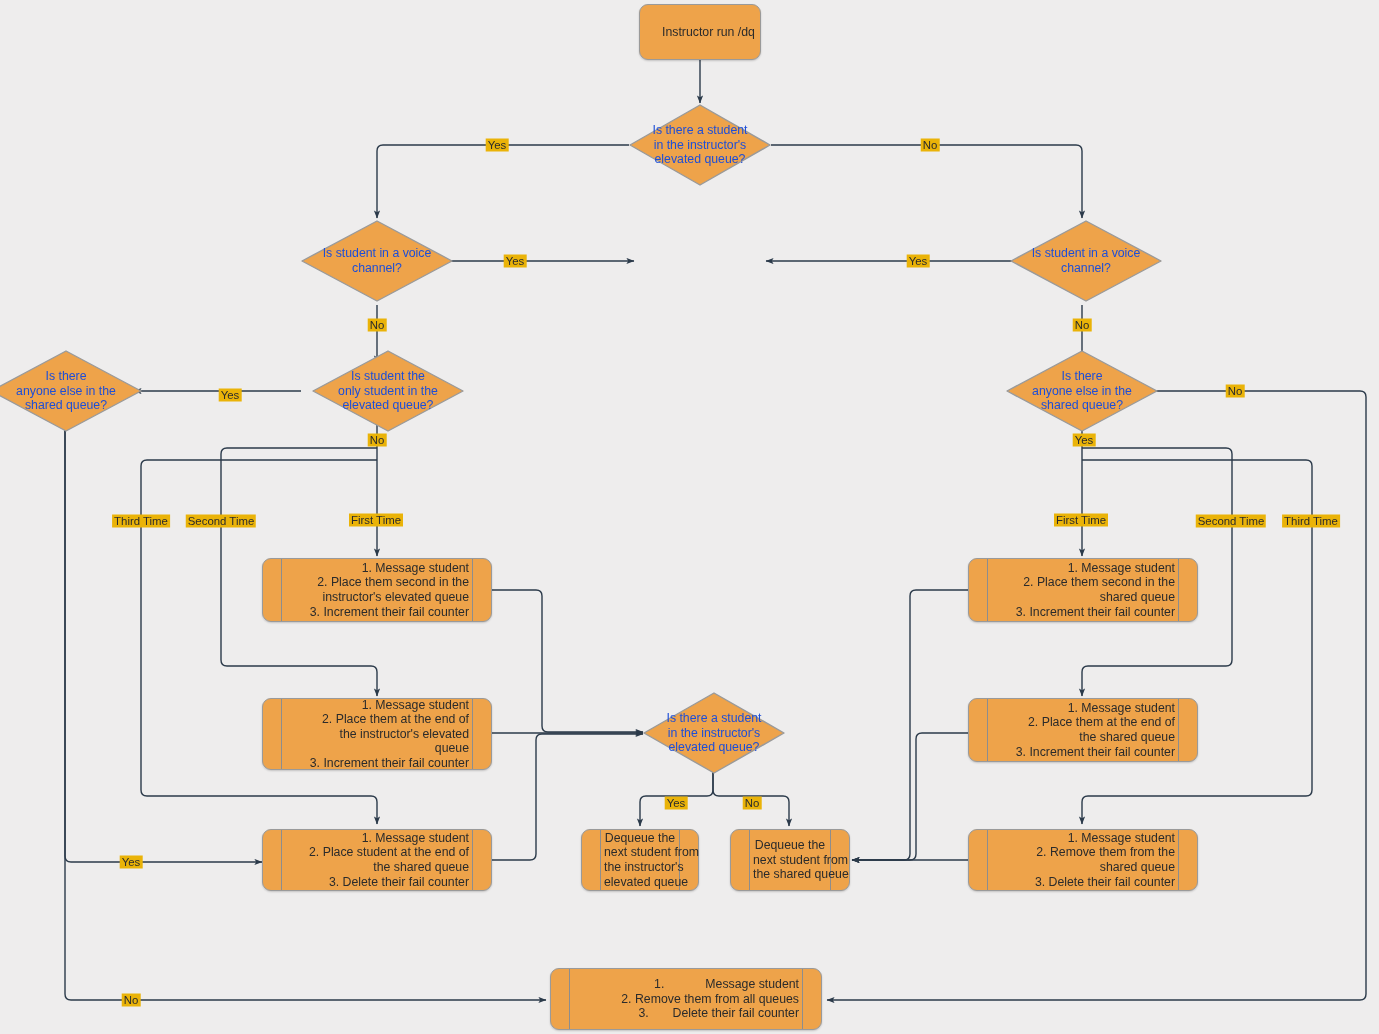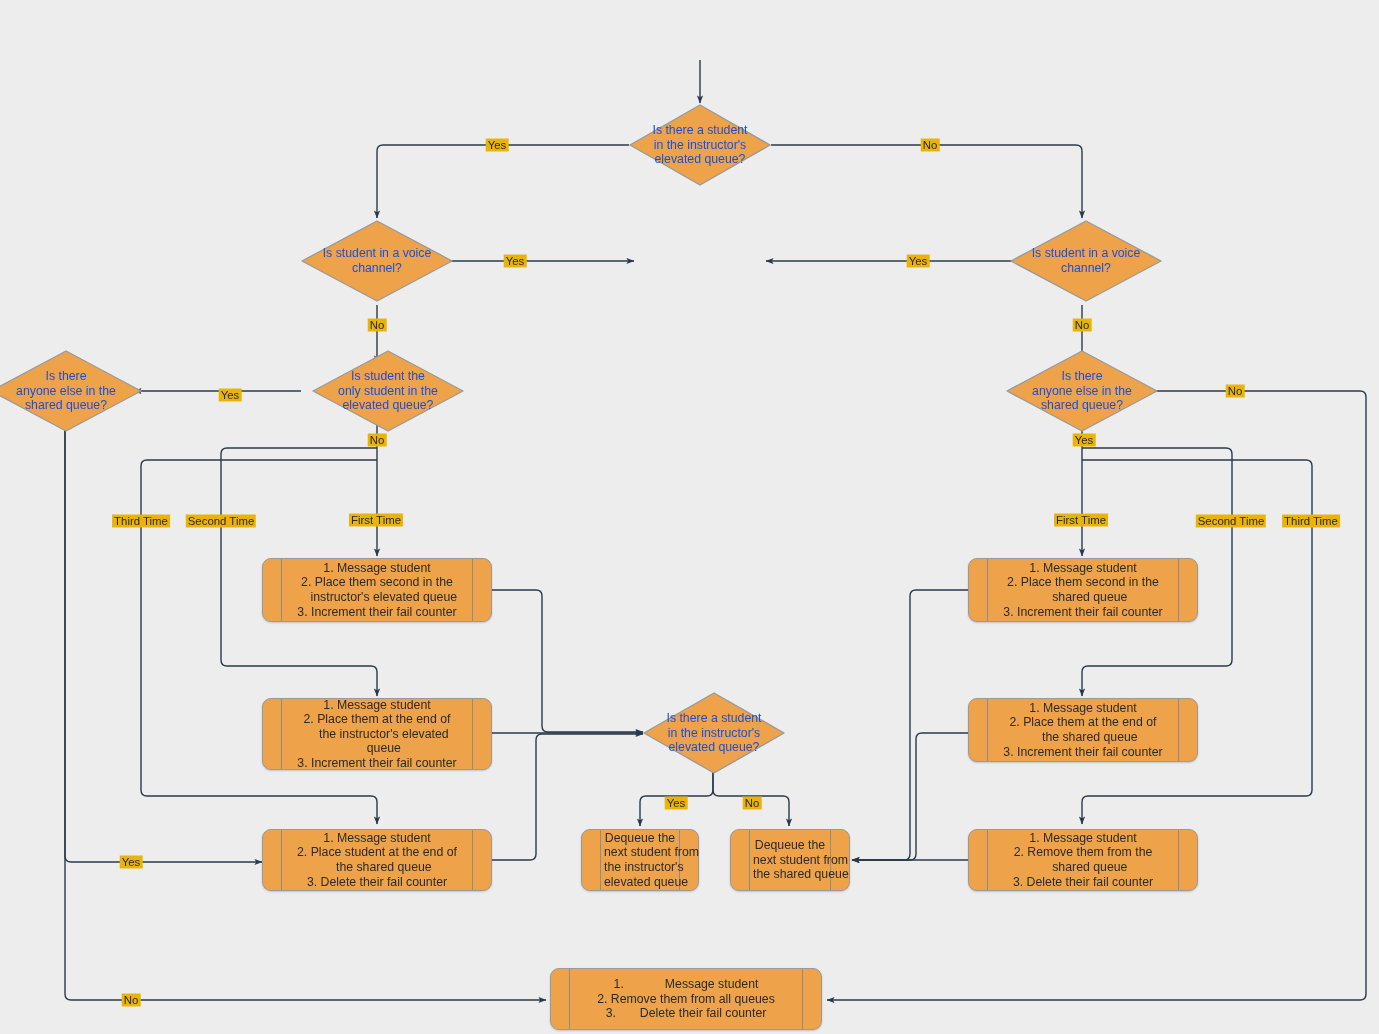--- a/index.html
+++ b/index.html
@@ -54,21 +54,21 @@
   .proc.predef::before { left: 18px; }
   .proc.predef::after  { right: 18px; }
 
   .proc .inner {
     position: relative;
     z-index: 2;
     width: 100%;
   }
   .lines {
     display: block;
-    text-align: center;
+    text-align: right;
     white-space: pre;
   }
   .lines.center { text-align: center; }
 
   
   .decision {
     background: transparent;
     font-size: 12.3px;
     line-height: 14.6px;
   }
@@ -150,20 +150,25 @@
 
       <path d="M713,760 L713,790 Q713,796 719,796 L783,796 Q789,796 789,802 L789,826"></path>
 
       <path d="M65,425 L65,856 Q65,862 71,862 L262,862"></path>
 
       <path d="M65,425 L65,994 Q65,1000 71,1000 L546,1000"></path>
 
     </g>
   </svg>
 
+  <div class="node proc" style="left:639px; top:4px; width:122px; height:56px;">
+    <span class="inner">
+        <span class="lines center">Instructor run /dq</span>
+      </span>
+  </div>
 
   <div class="node decision" style="left:629px; top:104px; width:142px; height:82px;">
     <svg class="dshape" viewBox="0 0 142 82" preserveAspectRatio="none">
       <polygon points="71,1 141,41 71,81 1,41" fill="#eea34a" stroke="#9a9a9a" stroke-width="1.4" stroke-linejoin="round"></polygon>
     </svg>
     <span class="dtext">Is there a student
 in the instructor's
 elevated queue?</span>
   </div>
 

